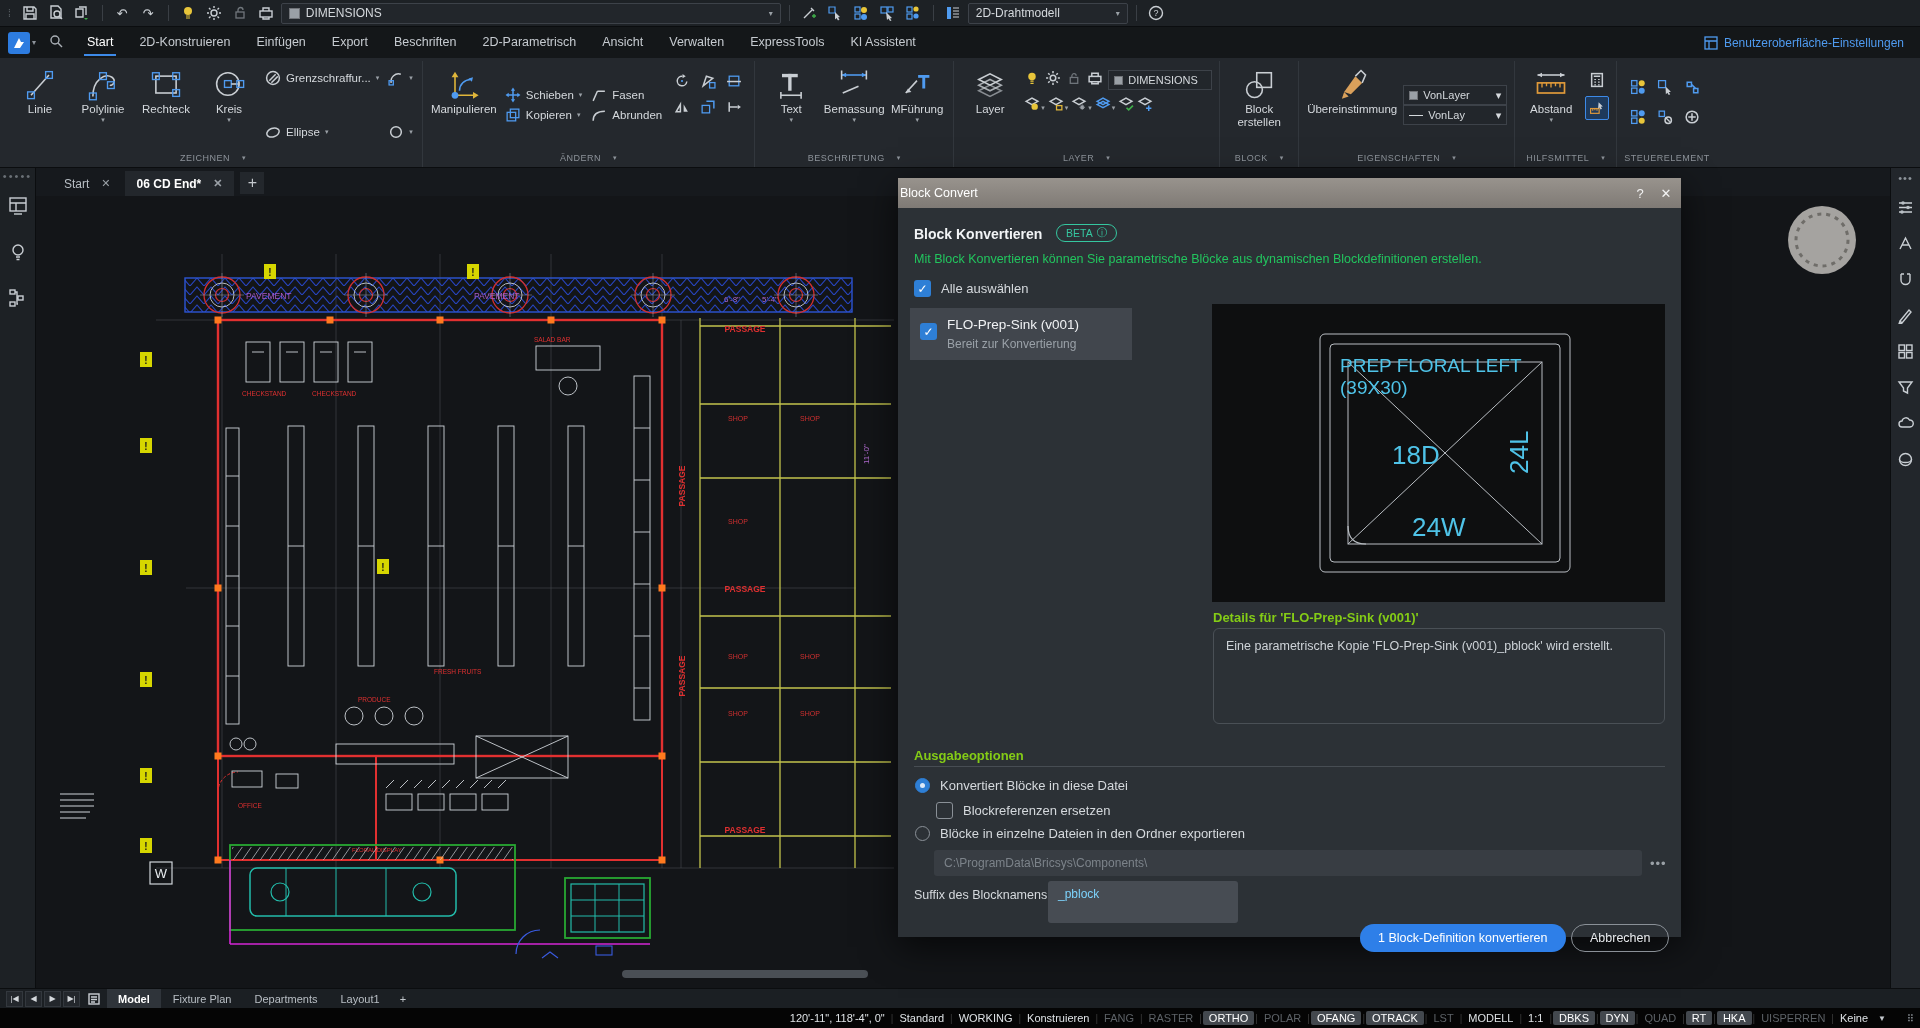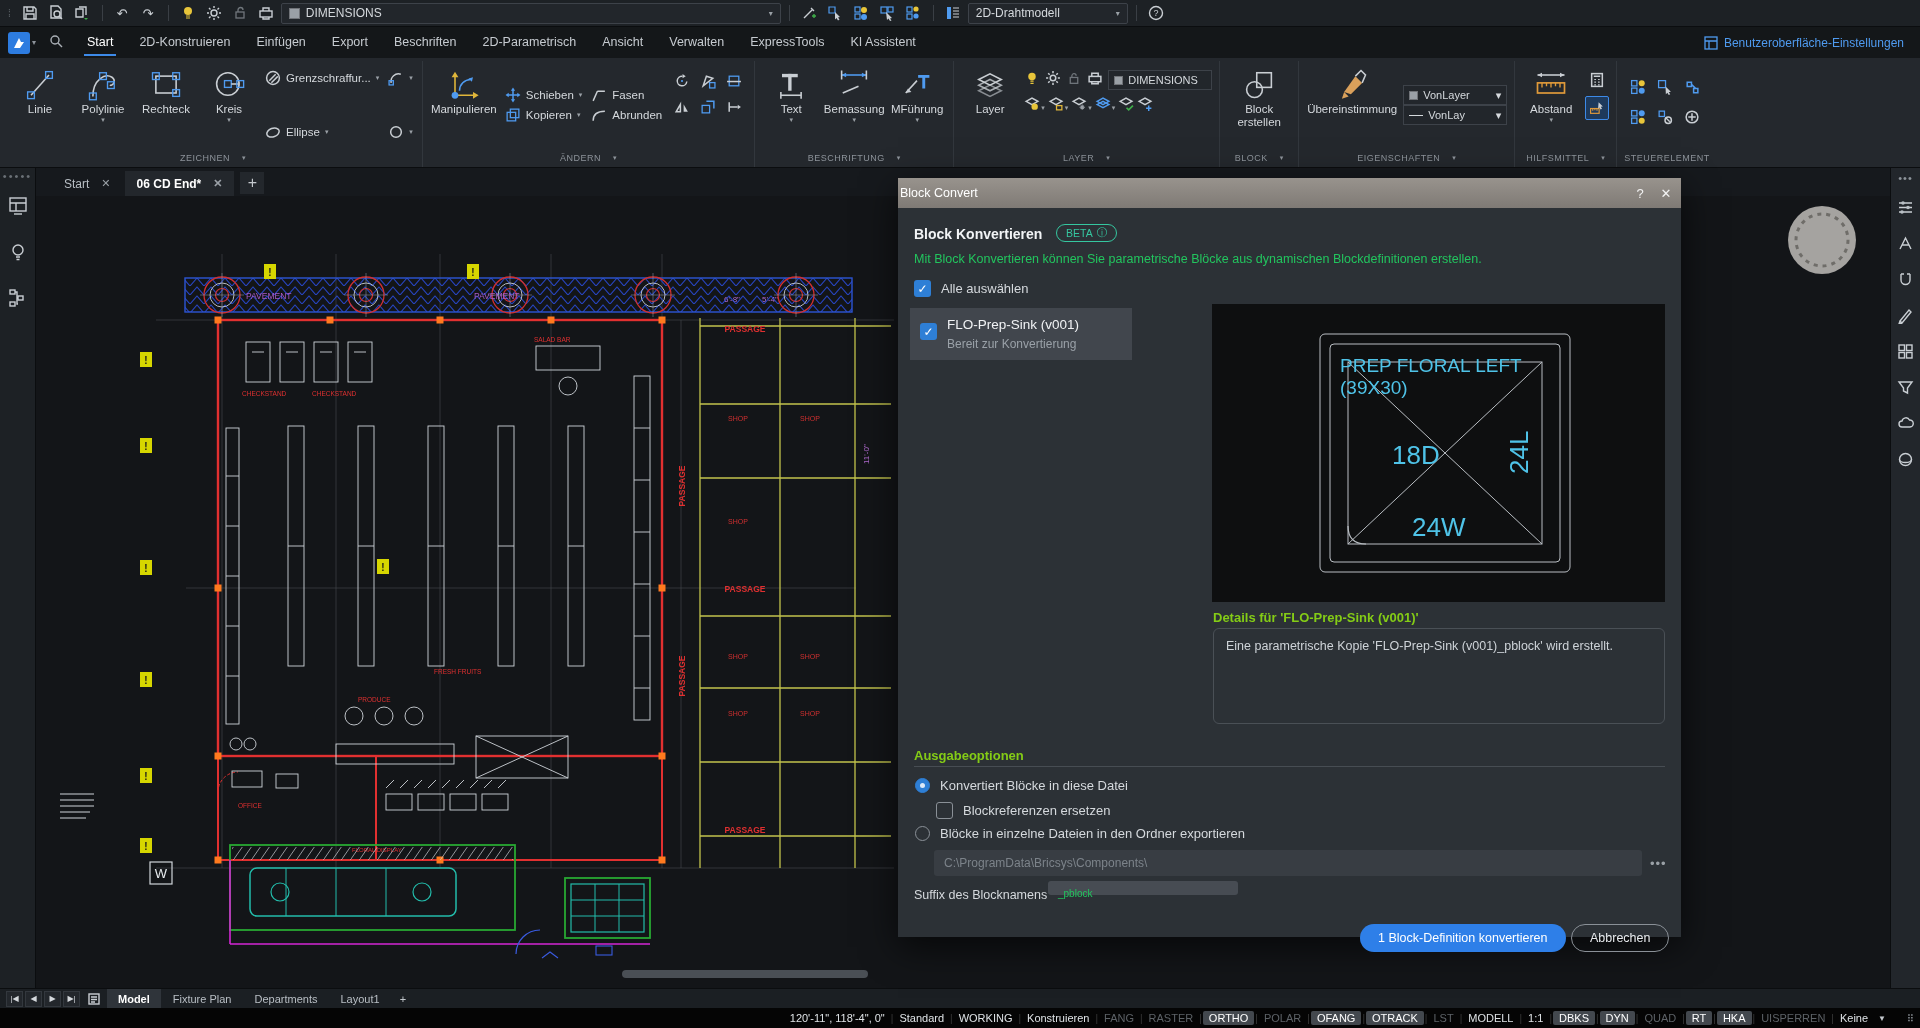--- a/index.html
+++ b/index.html
@@ -114,21 +114,21 @@
   .listrow .st { color:#9aa1a8; font-size:12px;}
   .preview { left:314px; top:96px; width:453px; height:298px; background:#0e0f10;}
   .d-head { font-weight:bold; color:#84cc16; font-size:13px;}
   .d-box { border:1px solid #4a5056; border-radius:6px; color:#ced3d8; font-size:12.5px; padding:10px 12px;}
   .divider { height:1px; background:#474d53;}
   .radio { width:15px; height:15px; border-radius:50%; border:1px solid #8a9097; flex:0 0 auto; position:relative;}
   .radio.sel { border-color:#2e7fd6; background:#2e7fd6;}
   .radio.sel::after { content:""; position:absolute; left:4px; top:4px; width:5px; height:5px; border-radius:50%; background:#dce9f8;}
   .pathfield { background:#383d43; border-radius:3px; color:#7c838a; font-size:12px; height:26px; line-height:26px; padding:0 10px; width:708px;}
   .dots3 { color:#9aa0a6; letter-spacing:1px;}
-  .suffixinput { background:#474c53; border-radius:3px; color:#22c55e; font-size:10px; height:14px; line-height:26px; padding:0 10px; width:190px;}
+  .suffixinput { background:#474c53; border-radius:3px; color:#7dd3fc; font-size:12px; height:42px; line-height:26px; padding:0 10px; width:190px;}
   .btn-primary { background:#2e7fe8; color:#fff; border-radius:14px; height:28px; display:flex; align-items:center; justify-content:center; font-size:12.5px; padding:0 18px;}
   .btn-ghost { border:1px solid #8a9097; color:#e8ebee; border-radius:14px; height:28px; display:flex; align-items:center; justify-content:center; font-size:12.5px; padding:0 18px;}
 
   svg .ln { stroke:#c9ced3; stroke-width:1.4; fill:none; }
   svg .bl { stroke:#4f9bf0; stroke-width:1.4; fill:none; }
   svg .yl { stroke:#e0b63a; stroke-width:1.4; fill:none; }
   svg .nd { fill:none; stroke:#4f9bf0; stroke-width:1.2; }
 </style>
 </head>
 <body>

